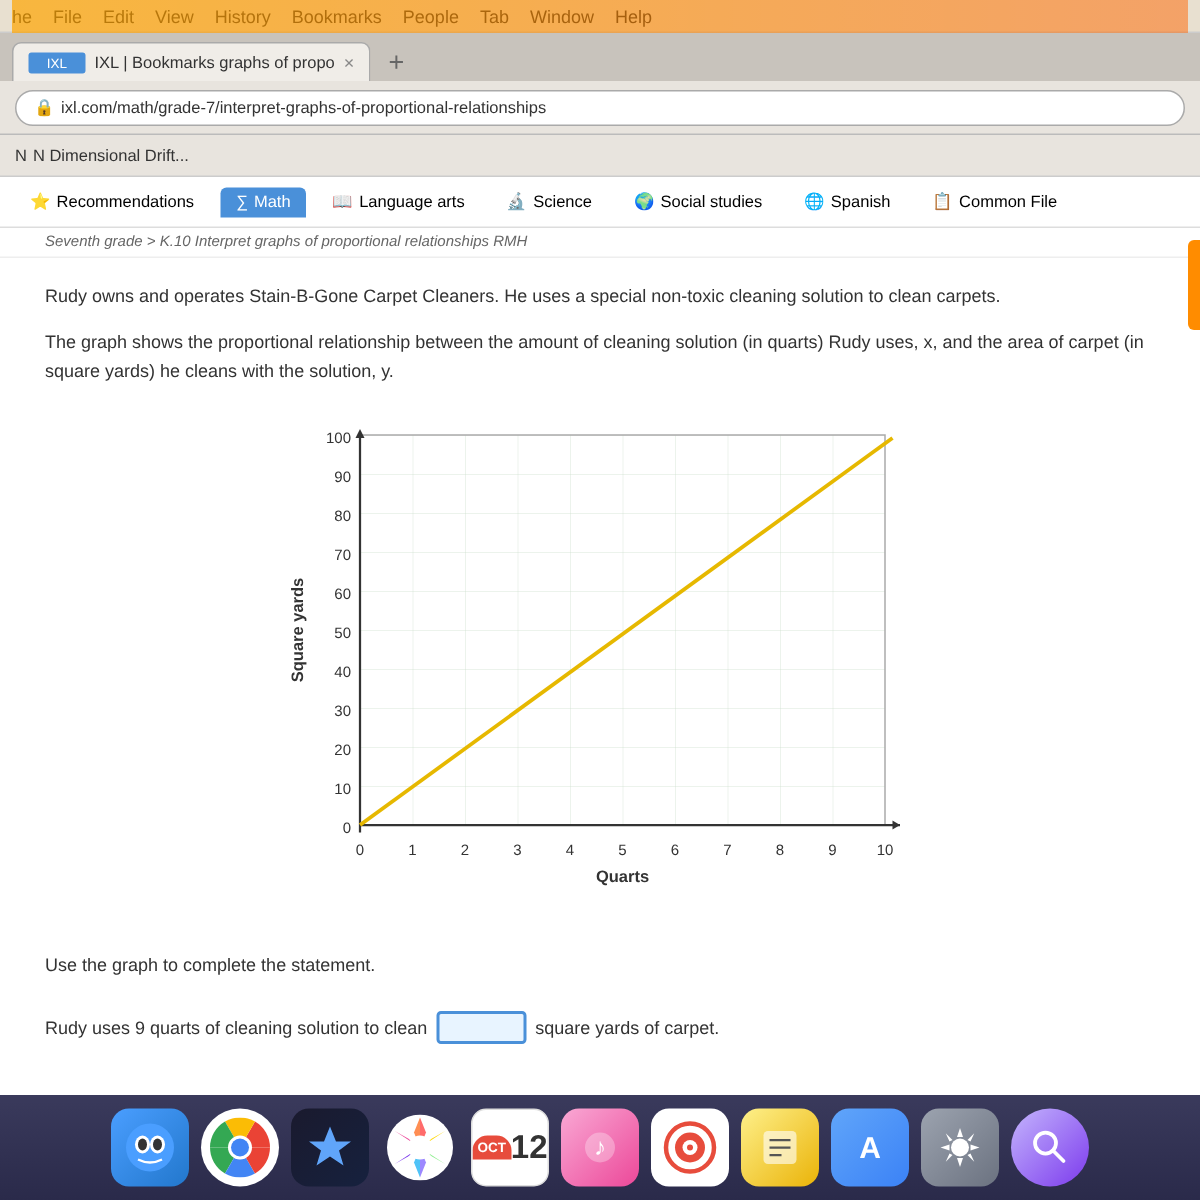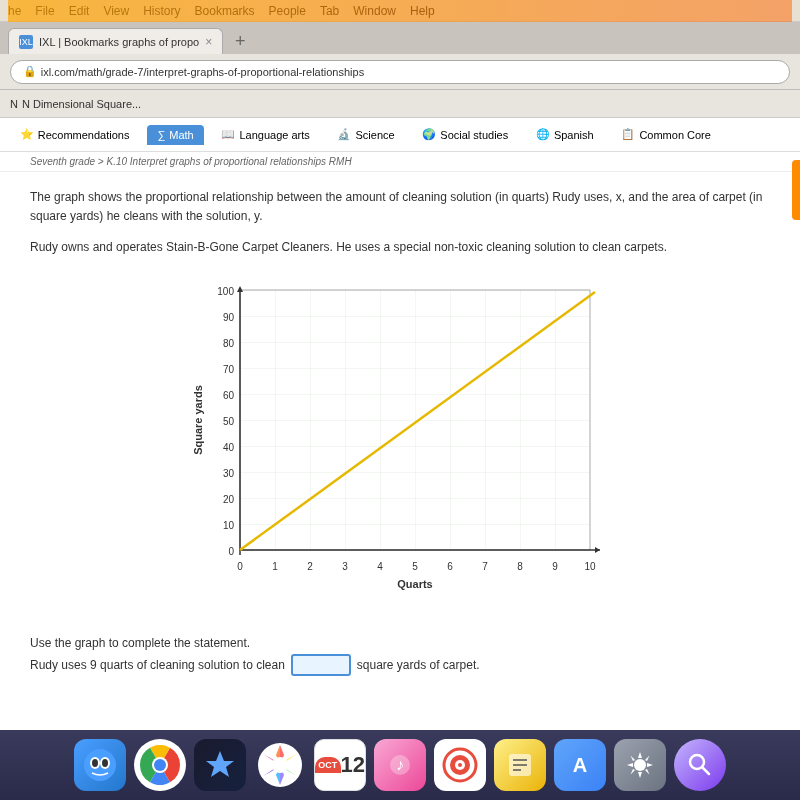--- a/index.html
+++ b/index.html
@@ -49,21 +49,21 @@
       height: 26px;
       padding: 0 10px;
       display: flex;
       align-items: center;
       gap: 6px;
       font-size: 11px;
       color: #333;
       min-width: 180px;
     }
     .tab .favicon {
-      width: 14px;
+      width: 38px;
       height: 14px;
       background: #4a90d9;
       border-radius: 2px;
       display: inline-block;
       font-size: 9px;
       color: white;
       text-align: center;
       line-height: 14px;
     }
     .tab .close-btn {
@@ -198,21 +198,21 @@
       height: 330px;
     }
 
     
     .answer-section {
       padding: 10px 30px;
       font-size: 12px;
       color: #333;
     }
     .answer-section p {
-      margin-bottom: 4px;
+      margin-bottom: 24px;
     }
     .answer-row {
       display: flex;
       align-items: center;
       gap: 6px;
     }
     .answer-input {
       width: 60px;
       height: 22px;
       border: 2px solid #4a90d9;
@@ -314,21 +314,21 @@
   <div class="address-bar">
     <div class="address-input">
       <span class="lock-icon">🔒</span>
       <span>ixl.com/math/grade-7/interpret-graphs-of-proportional-relationships</span>
     </div>
   </div>
 
   <div class="bookmarks-bar">
     <div class="bookmark-item">
       <span>N</span>
-      <span>N Dimensional Square...</span>
+      <span>N Dimensional Drift...</span>
     </div>
   </div>
 </div>
 
 <div class="page-content">
 
   <div class="ixl-nav">
     <div class="nav-tab">
       <span>⭐</span>
       <span>Recommendations</span>
@@ -348,34 +348,34 @@
     <div class="nav-tab">
       <span>🌍</span>
       <span>Social studies</span>
     </div>
     <div class="nav-tab">
       <span>🌐</span>
       <span>Spanish</span>
     </div>
     <div class="nav-tab">
       <span>📋</span>
-      <span>Common Core</span>
+      <span>Common File</span>
     </div>
   </div>
 
   <div class="breadcrumb">
     <span>Seventh grade</span>
     <span> &gt; </span>
     <span>K.10 Interpret graphs of proportional relationships</span>
     <span> <span>RMH</span></span>
   </div>
 
   <div class="main-content">
+    <p class="problem-text">Rudy owns and operates Stain-B-Gone Carpet Cleaners. He uses a special non-toxic cleaning solution to clean carpets.</p>
     <p class="problem-text">The graph shows the proportional relationship between the amount of cleaning solution (in quarts) Rudy uses, x, and the area of carpet (in square yards) he cleans with the solution, y.</p>
-    <p class="problem-text">Rudy owns and operates Stain-B-Gone Carpet Cleaners. He uses a special non-toxic cleaning solution to clean carpets.</p>
 
     <div class="graph-container">
       <div class="graph-wrapper">
         <svg width="420" height="330">
 
           <defs>
             <pattern id="grid" width="35" height="26" patternUnits="userSpaceOnUse" x="50" y="20">
               <path d="M 35 0 L 0 0 0 26" fill="none" stroke="#cce0cc" stroke-width="0.5"></path>
             </pattern>
           </defs>

